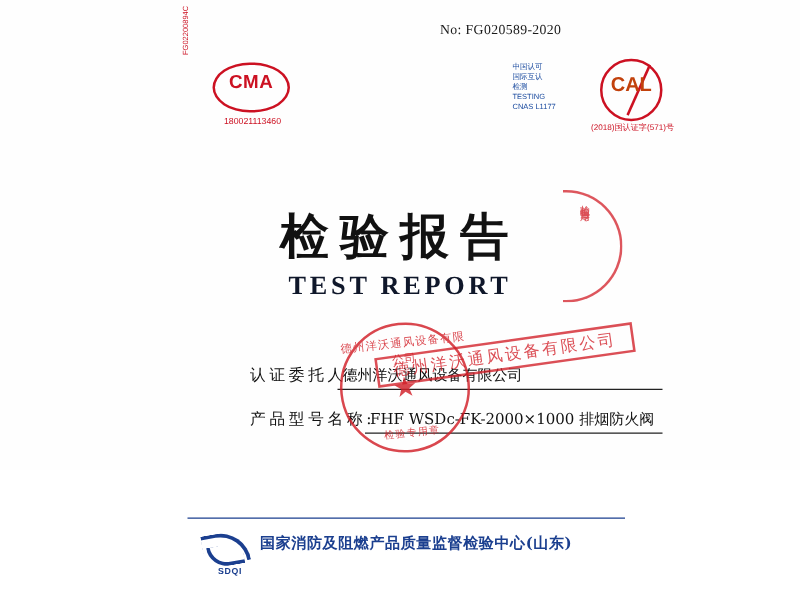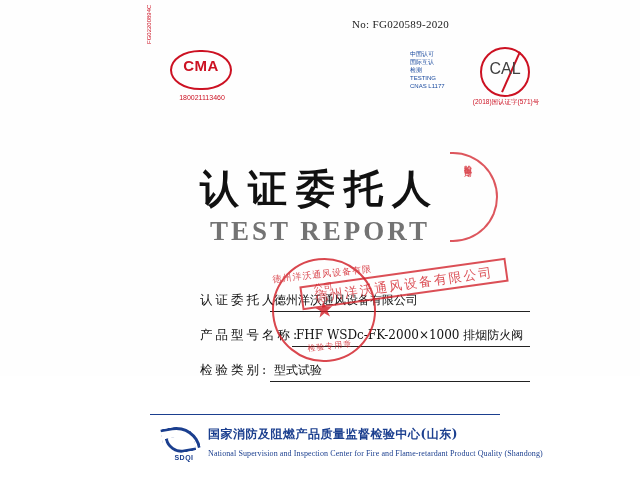--- a/index.html
+++ b/index.html
@@ -174,23 +174,23 @@
     border: 2.2px solid #cc1122;
     border-radius: 50%;
     box-sizing: border-box;
   }
   .cal-text {
     position: absolute;
     left: 14px; top: 16px;
     width: 50px;
     text-align: center;
     font-family: "Liberation Sans", sans-serif;
-    font-weight: normal;
+    font-weight: bold;
     font-size: 16px;
-    color: #404040;
+    color: #c2410c;
   }
   .cal-slash {
     position: absolute;
     left: 44px; top: 6px;
     width: 2px; height: 44px;
     background: #cc1122;
     transform: rotate(24deg);
   }
   .cal-code {
     position: absolute;
@@ -215,23 +215,23 @@
     letter-spacing: 9px;
     color: #111;
   }
   .title-en {
     position: absolute;
     left: 0; top: 216px;
     width: 640px;
     text-align: center;
     font-family: "Liberation Serif", serif;
     font-weight: bold;
-    font-size: 27px;
+    font-size: 21px;
     letter-spacing: 3px;
-    color: #737373;
+    color: #0f172a;
   }
 
   
   .fields {
     position: absolute;
     left: 160px;
     top: 292px;
     width: 330px;
     margin-left: 40px;
   }
@@ -451,56 +451,50 @@
 
     <div class="logo logo-cal">
       <div class="cal-circle"></div>
       <div class="cal-slash"></div>
       <div class="cal-text">CAL</div>
       <div class="cal-code">(2018)国认证字(571)号</div>
     </div>
 
   </div>
 
-  <div class="title-cn">认证委托人</div>
+  <div class="title-cn">检验报告</div>
   <div class="title-en">TEST REPORT</div>
 
   <div class="stamp-edge"></div>
   <div class="stamp-edge-text">检验报告专用</div>
 
   <div class="fields">
     <div class="field-row">
       <div class="field-label">认证委托人:</div>
       <div class="field-value">德州洋沃通风设备有限公司</div>
       <div class="field-line"></div>
     </div>
     <div class="field-row">
       <div class="field-label">产品型号名称:</div>
       <div class="field-value" style="left:96px">FHF WSDc-FK-2000×1000 排烟防火阀</div>
       <div class="field-line" style="left:92px;width:238px"></div>
     </div>
-    <div class="field-row">
-      <div class="field-label">检验类别:</div>
-      <div class="field-value" style="left:74px">型式试验</div>
-      <div class="field-line"></div>
-    </div>
   </div>
 
   <div class="stamp-round">
     <div class="arc-text">德州洋沃通风设备有限公司</div>
     <div class="inner-star">★</div>
     <div class="bottom-text">检验专用章</div>
   </div>
 
   <div class="stamp-bar">德州洋沃通风设备有限公司</div>
 
   <div class="footer-rule"></div>
   <div class="footer">
     <div class="sdqi-logo">
       <div class="sdqi-swoosh"></div>
       <div class="sdqi-swoosh2"></div>
       <div class="sdqi-text">SDQI</div>
     </div>
     <div class="footer-cn">国家消防及阻燃产品质量监督检验中心(山东)</div>
-    <div class="footer-en">National Supervision and Inspection Center for Fire and Flame-retardant Product Quality (Shandong)</div>
   </div>
 
 </div>
 
 </body></html>

